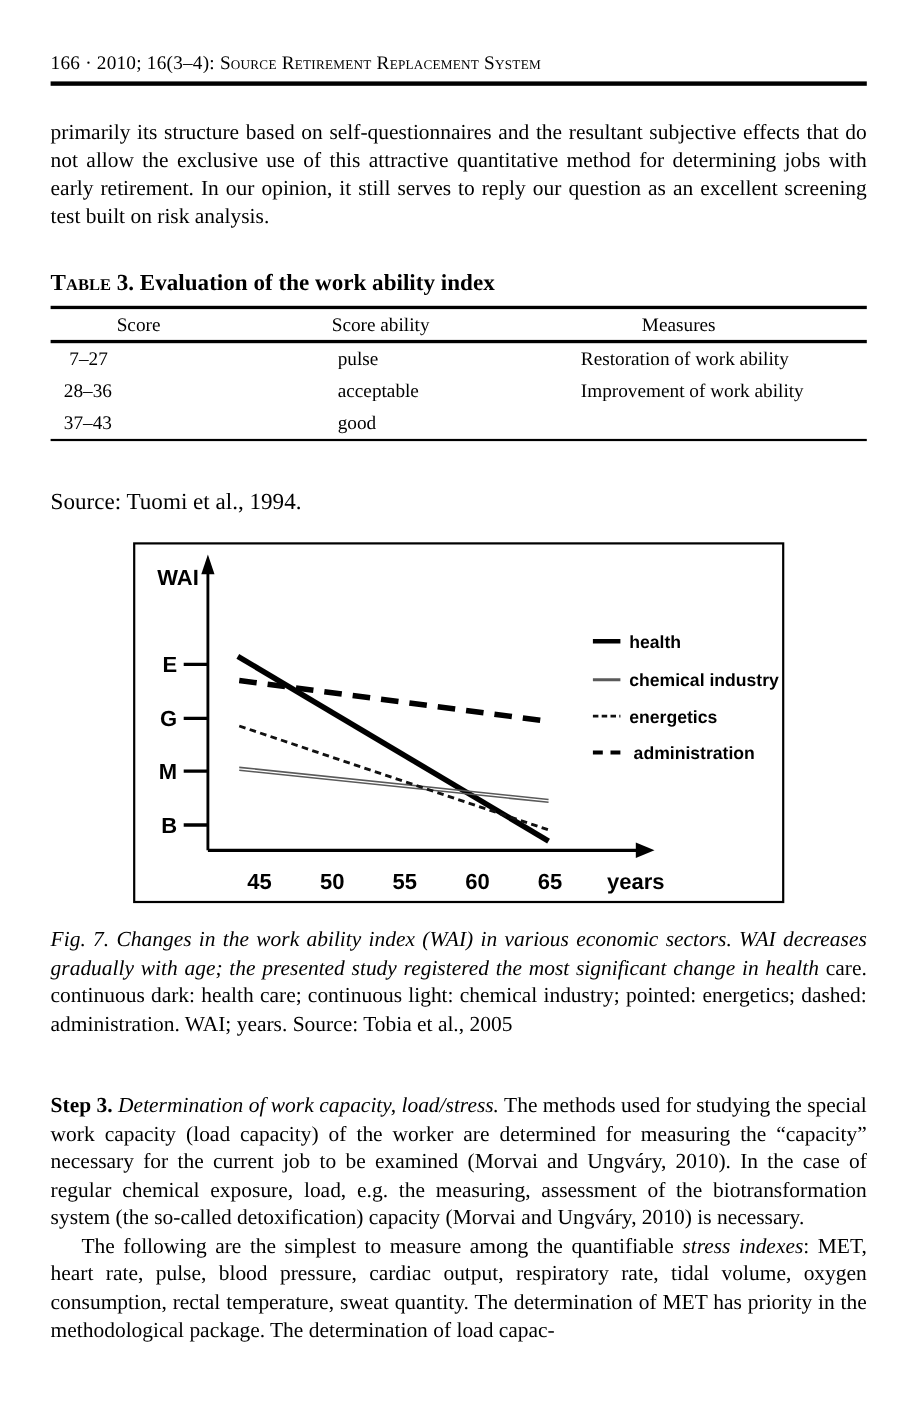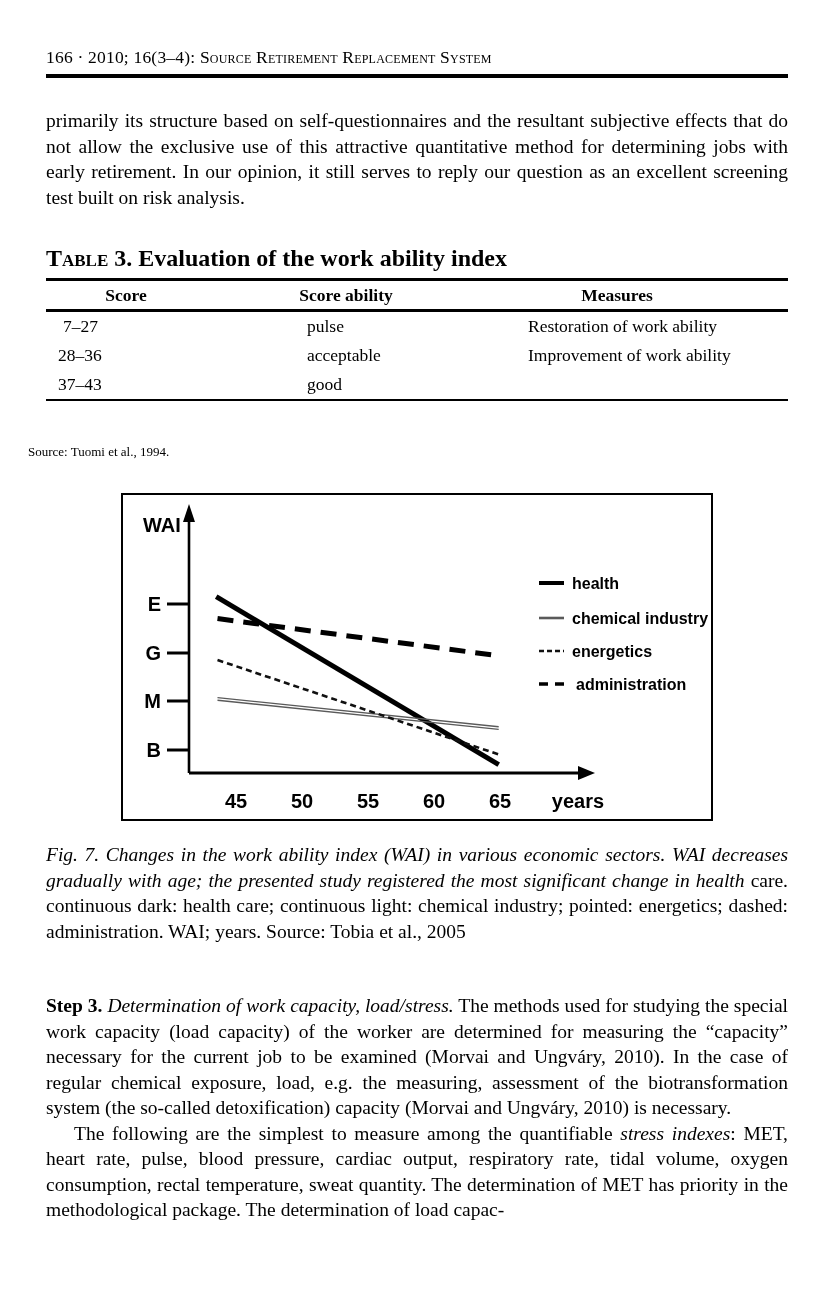--- a/index.html
+++ b/index.html
@@ -13,32 +13,32 @@
   .pg-header .sc{font-variant:small-caps;}
   .header-rule{left:46px;top:74px;width:742px;height:4px;background:#000;}
   
   .para{left:46px;width:742px;font-size:19.5px;line-height:25.5px;text-align:justify;}
   .intro{top:108px;}
   .caption{top:842px;}
   .steps{top:993px;}
   .steps p{margin:0;text-align:justify;}
   .steps p.indent{text-indent:28px;}
   
-  .tbl-title{left:46px;top:245px;width:742px;font-size:24px;font-weight:bold;}
+  .tbl-title{left:46px;top:245px;width:742px;font-size:21px;font-weight:bold;}
   .tbl{left:46px;top:278px;width:742px;border-bottom:2px solid #000;font-size:17.5px;}
   .t-head,.t-row{display:grid;grid-template-columns:160px 280px 1fr;align-items:center;}
   .t-head{border-top:3px solid #000;border-bottom:3px solid #000;height:28px;}
   .t-row{height:29px;}
-  .th{text-align:center;font-weight:bold;}
+  .th{text-align:center;font-weight:normal;}
   .th-measure{padding-right:40px;}
   .c-score{padding-left:12px;}
   .t-row:nth-child(2) .c-score{padding-left:17px;}
   .c-ability{padding-left:101px;}
   .c-measure{padding-left:42px;}
-  .tbl-source{left:28px;top:444px;width:742px;font-size:13px;}
+  .tbl-source{left:46px;top:444px;width:742px;font-size:21px;}
   
   .figure{left:121px;top:493px;width:592px;height:328px;border:2px solid #000;box-sizing:border-box;background:#fff;}
   .figure svg{display:block;}
   .chart-txt{font-family:"Liberation Sans", sans-serif;font-weight:bold;fill:#000;}
 </style>
 </head>
 <body>
 
 <div class="abs pg-header">
   <span>166 · 2010; 16(3–4): </span><span class="sc">Source Retirement Replacement System</span>

